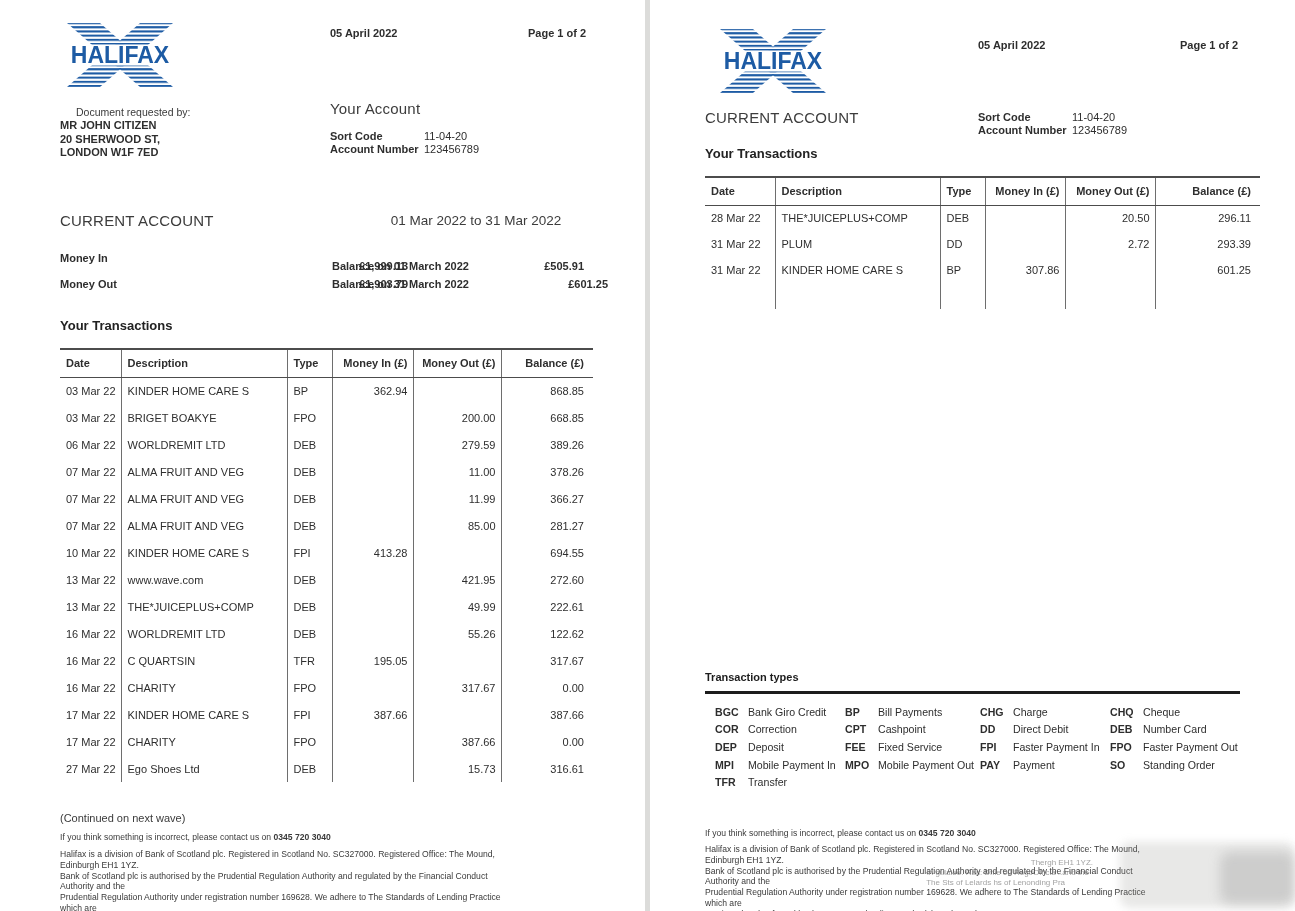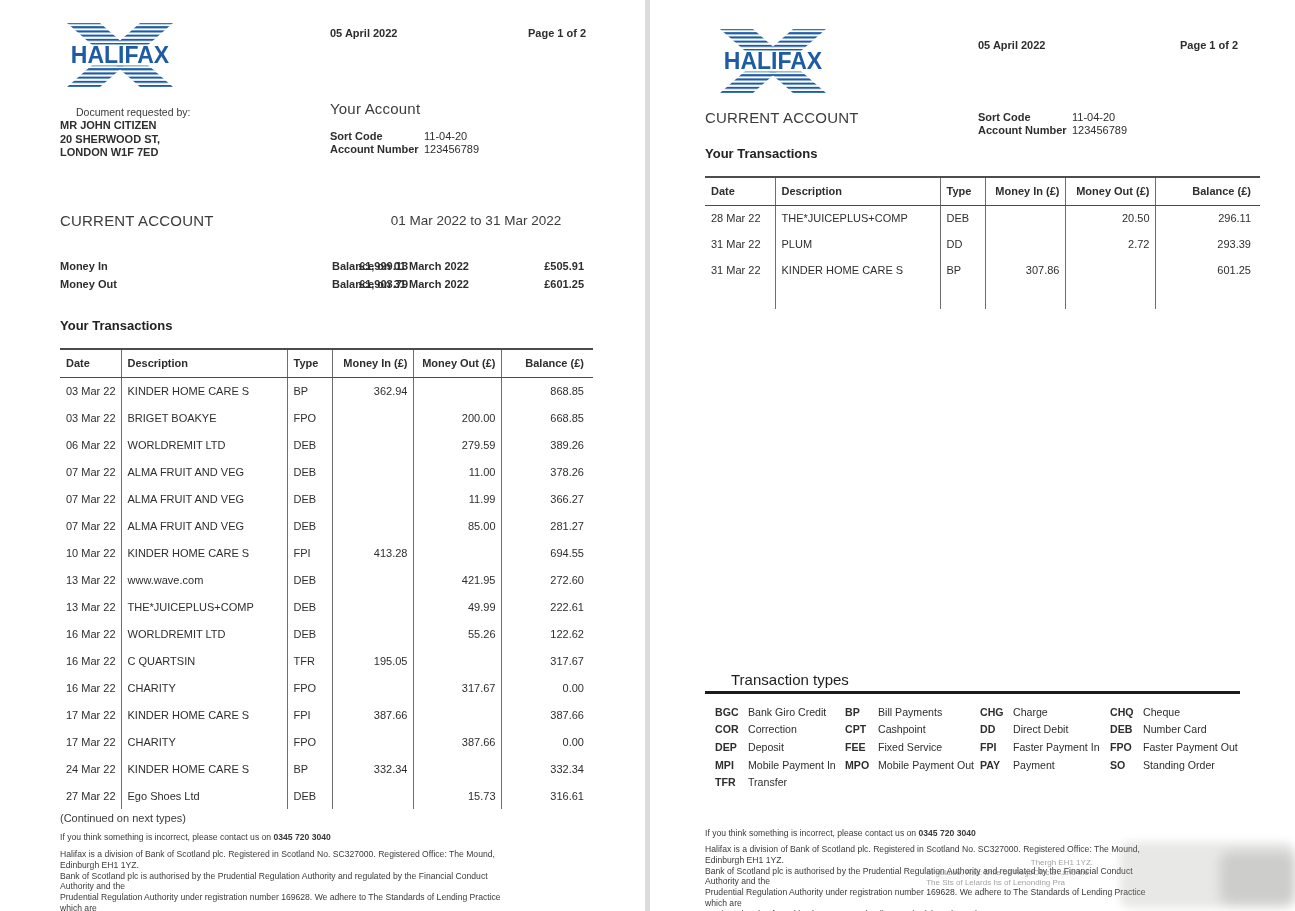--- a/index.html
+++ b/index.html
@@ -49,21 +49,21 @@
   table.tx th, table.tx td { padding: 0 6px; text-align: left; vertical-align: middle; white-space: nowrap; overflow: hidden; }
   table.tx th:not(:first-child), table.tx td:not(:first-child) { border-left: 1px solid #6e6e6e; }
   table.tx .num { text-align: right; padding-right: 5px; }
   table.tx .bal { text-align: right; padding-right: 9px; }
 
   .continued { position: absolute; font-size: 11px; color: #3a3a3a; }
 
   .fineprint { position: absolute; font-size: 8.6px; line-height: 10.8px; color: #3a3a3a; }
   .fineprint .ph { font-weight: bold; }
 
-  .types-title { position: absolute; font-size: 15px; font-weight: normal; color: #1d1d1d; margin-left: 26px; }
+  .types-title { position: absolute; font-size: 11px; font-weight: bold; color: #1d1d1d; }
   .types-rule { position: absolute; height: 3px; background: #1c1c1c; }
   .types-grid {
     position: absolute;
     display: grid;
     grid-template-columns: 130px 135px 130px 1fr;
     font-size: 10.6px; color: #2e2e2e;
   }
   .type-item { height: 17.6px; display: flex; align-items: center; }
   .type-code { font-weight: bold; width: 33px; flex: none; }
 
@@ -112,29 +112,29 @@
     <div class="kv-row kv-w92" style="left:330px; top:130px;">
       <span class="kv-label">Sort Code</span><span>11-04-20</span>
     </div>
     <div class="kv-row kv-w92" style="left:330px; top:143px;">
       <span class="kv-label">Account Number</span><span>123456789</span>
     </div>
 
     <div class="section-title-lg" style="left:60px; top:212px;">CURRENT ACCOUNT</div>
     <div class="period" style="left:360px; top:213px; width:232px;text-align:center;">01 Mar 2022 to 31 Mar 2022</div>
 
-    <div class="sum-label" style="left:60px; top:260px;">Money In</div>
+    <div class="sum-label" style="left:60px; top:252px;">Money In</div>
     <div class="sum-val" style="left:280px; top:260px; width:128px;">£1,999.13</div>
     <div class="sum-label" style="left:332px; top:260px;">Balance on 01 March 2022</div>
     <div class="sum-val" style="left:460px; top:260px; width:124px;">£505.91</div>
 
     <div class="sum-label" style="left:60px; top:278px;">Money Out</div>
     <div class="sum-val" style="left:280px; top:278px; width:128px;">£1,903.79</div>
     <div class="sum-label" style="left:332px; top:278px;">Balance on 31 March 2022</div>
-    <div class="sum-val" style="left:460px; top:278px; width:124px;">£601.25</div>
+    <div class="sum-val" style="left:484px; top:278px; width:124px;">£601.25</div>
 
     <div class="tx-title" style="left:60px; top:318px;">Your Transactions</div>
 
     <div class="tx-table-wrap" style="left:60px; top:348px; width:533px;">
       <table class="tx">
         <colgroup>
           <col style="width:61px">
             <col style="width:166px">
             <col style="width:45px">
           <col style="width:81px">
@@ -272,43 +272,35 @@
 
             <tr>
               <td>17 Mar 22</td>
               <td>CHARITY</td>
               <td>FPO</td>
               <td class="num"></td>
               <td class="num">387.66</td>
               <td class="bal">0.00</td>
             </tr>
 
-            <tr>
-              <td>24 Mar 22</td>
-              <td>KINDER HOME CARE S</td>
-              <td>BP</td>
-              <td class="num">332.34</td>
-              <td class="num"></td>
-              <td class="bal">332.34</td>
-            </tr>
 
             <tr>
               <td>27 Mar 22</td>
               <td>Ego Shoes Ltd</td>
               <td>DEB</td>
               <td class="num"></td>
               <td class="num">15.73</td>
               <td class="bal">316.61</td>
             </tr>
 
         </tbody>
       </table>
     </div>
 
-    <div class="continued" style="left:60px; top:812px;">(Continued on next types)</div>
+    <div class="continued" style="left:60px; top:812px;">(Continued on next wave)</div>
 
     <div class="fineprint" style="left:60px; top:832px;">
       <span>If you think something is incorrect, please contact us on </span><span class="ph">0345 720 3040</span>
     </div>
     <div class="fineprint" style="left:60px; top:849px; width:445px;">
 
         <div>Halifax is a division of Bank of Scotland plc. Registered in Scotland No. SC327000. Registered Office: The Mound, Edinburgh EH1 1YZ.</div>
 
         <div>Bank of Scotland plc is authorised by the Prudential Regulation Authority and regulated by the Financial Conduct Authority and the</div>
 

